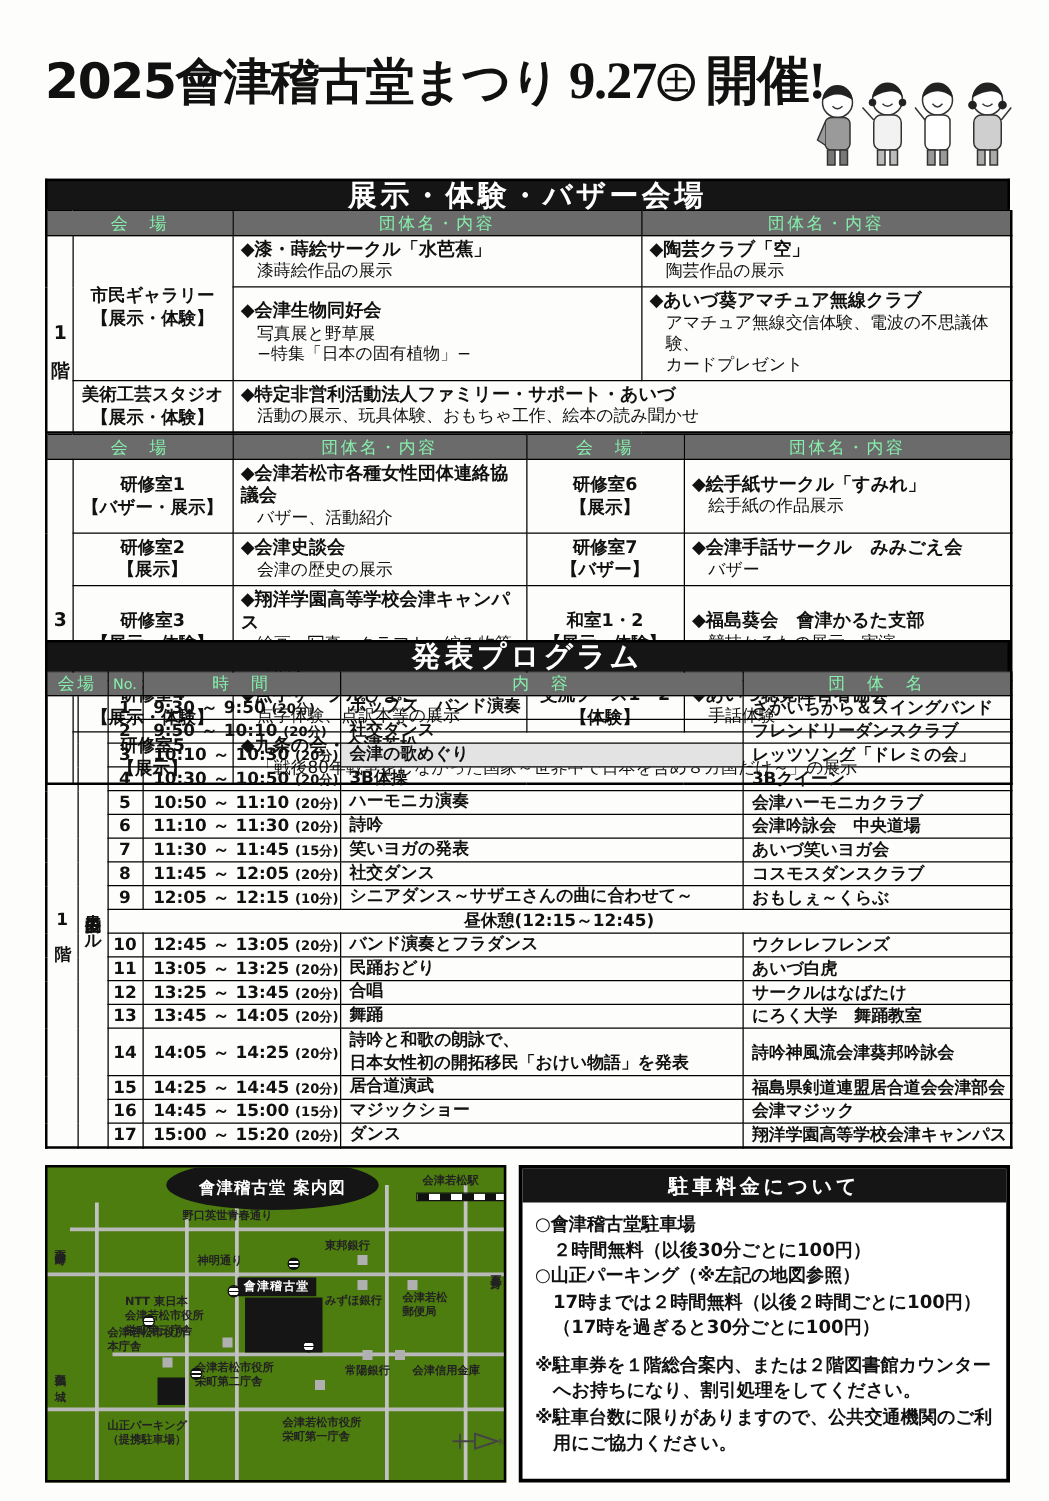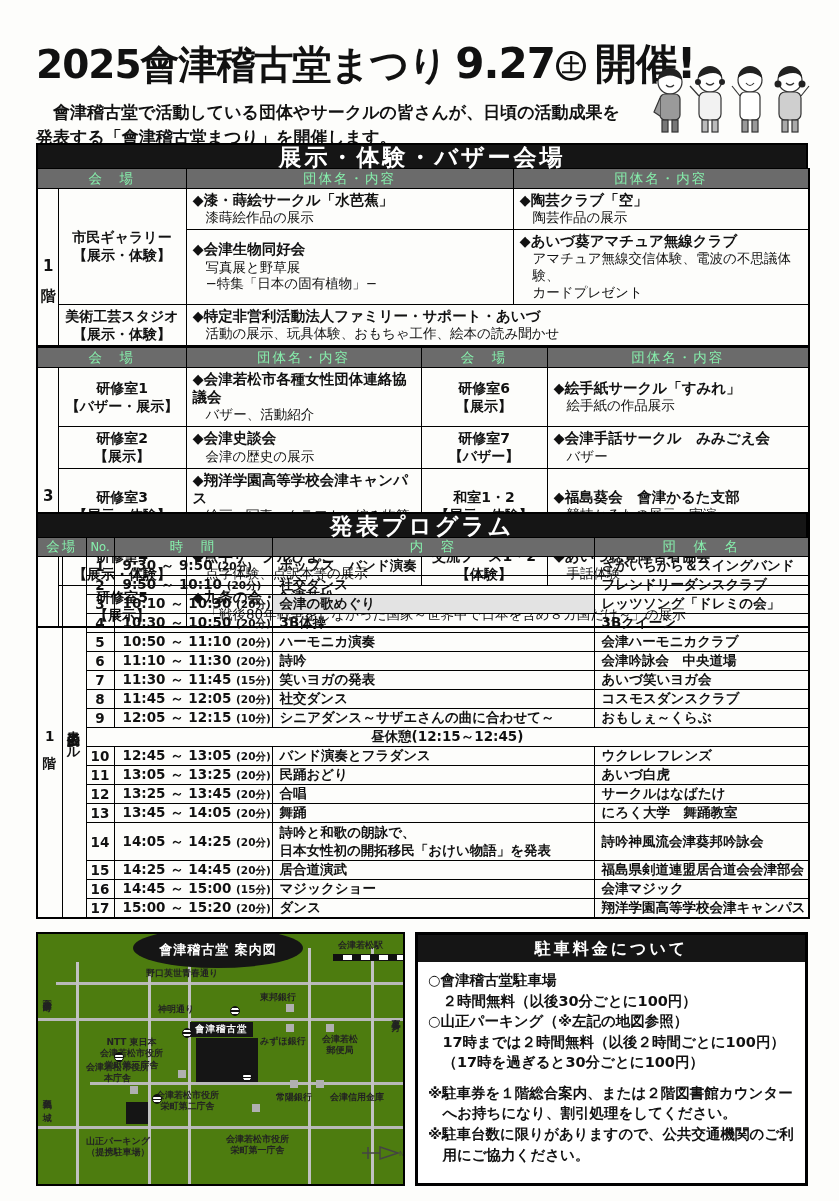--- a/index.html
+++ b/index.html
@@ -5,21 +5,21 @@
   * { margin:0; padding:0; box-sizing:border-box; }
   html,body { background:#e9e9e7; }
   body { font-family:"DejaVu Sans","Liberation Sans",sans-serif; }
   .page {
     position:relative; width:839px; height:1201px; margin:0 auto;
     background:#fdfdfb; color:#111; overflow:hidden;
   }
   
   .hdr { position:absolute; left:36px; top:36px; width:772px; }
   .title { font-size:39px; font-weight:900; letter-spacing:-1px; white-space:nowrap; }
-  .title .date { font-size:42px; margin-left:8px; }
+  .title .date { font-size:42px; margin-left:8px;font-family:Liberation Serif, serif; }
   .day-circle {
     display:inline-flex; align-items:center; justify-content:center;
     width:30px; height:30px; border:3.5px solid #111; border-radius:50%;
     font-size:19px; font-weight:900; vertical-align:6px; margin:0 1px;
   }
   .intro { margin-top:8px; font-size:17px; line-height:1.45; font-weight:600;
            white-space:pre-line; width:650px; }
   .people { position:absolute; right:-4px; top:22px; }
   
   .blackbar { background:#151515; color:#fff; text-align:center;
@@ -58,21 +58,21 @@
   .bottom { position:absolute; left:36px; top:932px; width:772px; display:flex; gap:10px; }
   
   .map { position:relative; width:382px; height:254px; border:2px solid #000;
          background:#4d7c0f; overflow:hidden; font-size:9px; }
   .map-title { position:absolute; left:95px; top:-6px; width:170px; height:40px;
                background:#151515; color:#fff; border-radius:50%;
                display:flex; align-items:center; justify-content:center;
                font-size:13px; font-weight:800; letter-spacing:1px; padding-top:4px;}
   .road-h { position:absolute; height:3px; background:#b9b9b9; }
   .road-v { position:absolute; width:3px; background:#c2c2c2; }
-  .mlabel { position:absolute; white-space:pre-line; line-height:1.25; text-align:center;
+  .mlabel { position:absolute; white-space:pre-line; line-height:1.25; text-align:left;
             font-weight:600; color:#222; }
   .vert { writing-mode:vertical-rl; text-orientation:upright; letter-spacing:1px; }
   .sq { position:absolute; width:8px; height:8px; background:#b0b0b0; }
   .busstop { position:absolute; width:10px; height:10px; border:1.5px solid #111;
              border-radius:50%;
              background:repeating-linear-gradient(180deg,#111 0 1.5px,#fff 1.5px 3.5px); }
   .bldg { position:absolute; background:#151515; }
   .keikodo-tag { position:absolute; background:#151515; color:#fff; font-size:9.5px;
                  font-weight:800; padding:1px 5px; letter-spacing:1px; }
   .keikodo-tag:after { content:""; position:absolute; left:50%; bottom:-4px;
@@ -91,22 +91,20 @@
   .p-note { text-indent:-1em; padding-left:1em; }
 </style>
 </head>
 <body>
 
 <div class="page">
 
   <div class="hdr">
     <div class="title"><span>2025會津稽古堂まつり</span><span class="date">9.27</span><span class="day-circle">土</span><span class="date">開催!</span>
     </div>
-    <div class="intro">　會津稽古堂で活動している団体やサークルの皆さんが、日頃の活動成果を
-発表する「會津稽古堂まつり」を開催します。</div>
     <svg class="people" width="162" height="84" viewBox="0 0 162 84">
       <g stroke="#333" stroke-width="1.2" fill="#fff">
 
         <path d="M8 26 q12 -18 24 0 z" fill="#222" stroke="none"></path>
         <circle cx="20" cy="24" r="12"></circle>
         <path d="M8 22 a12 12 0 0 1 24 0 q-12 -9 -24 0 z" fill="#222" stroke="none"></path>
         <rect x="10" y="36" width="20" height="26" rx="5" fill="#9a9a9a"></rect>
         <path d="M10 40 l-6 14 6 4" fill="#9a9a9a"></path>
         <rect x="12" y="62" width="6" height="12" fill="#777"></rect>
           <rect x="22" y="62" width="6" height="12" fill="#777"></rect>

